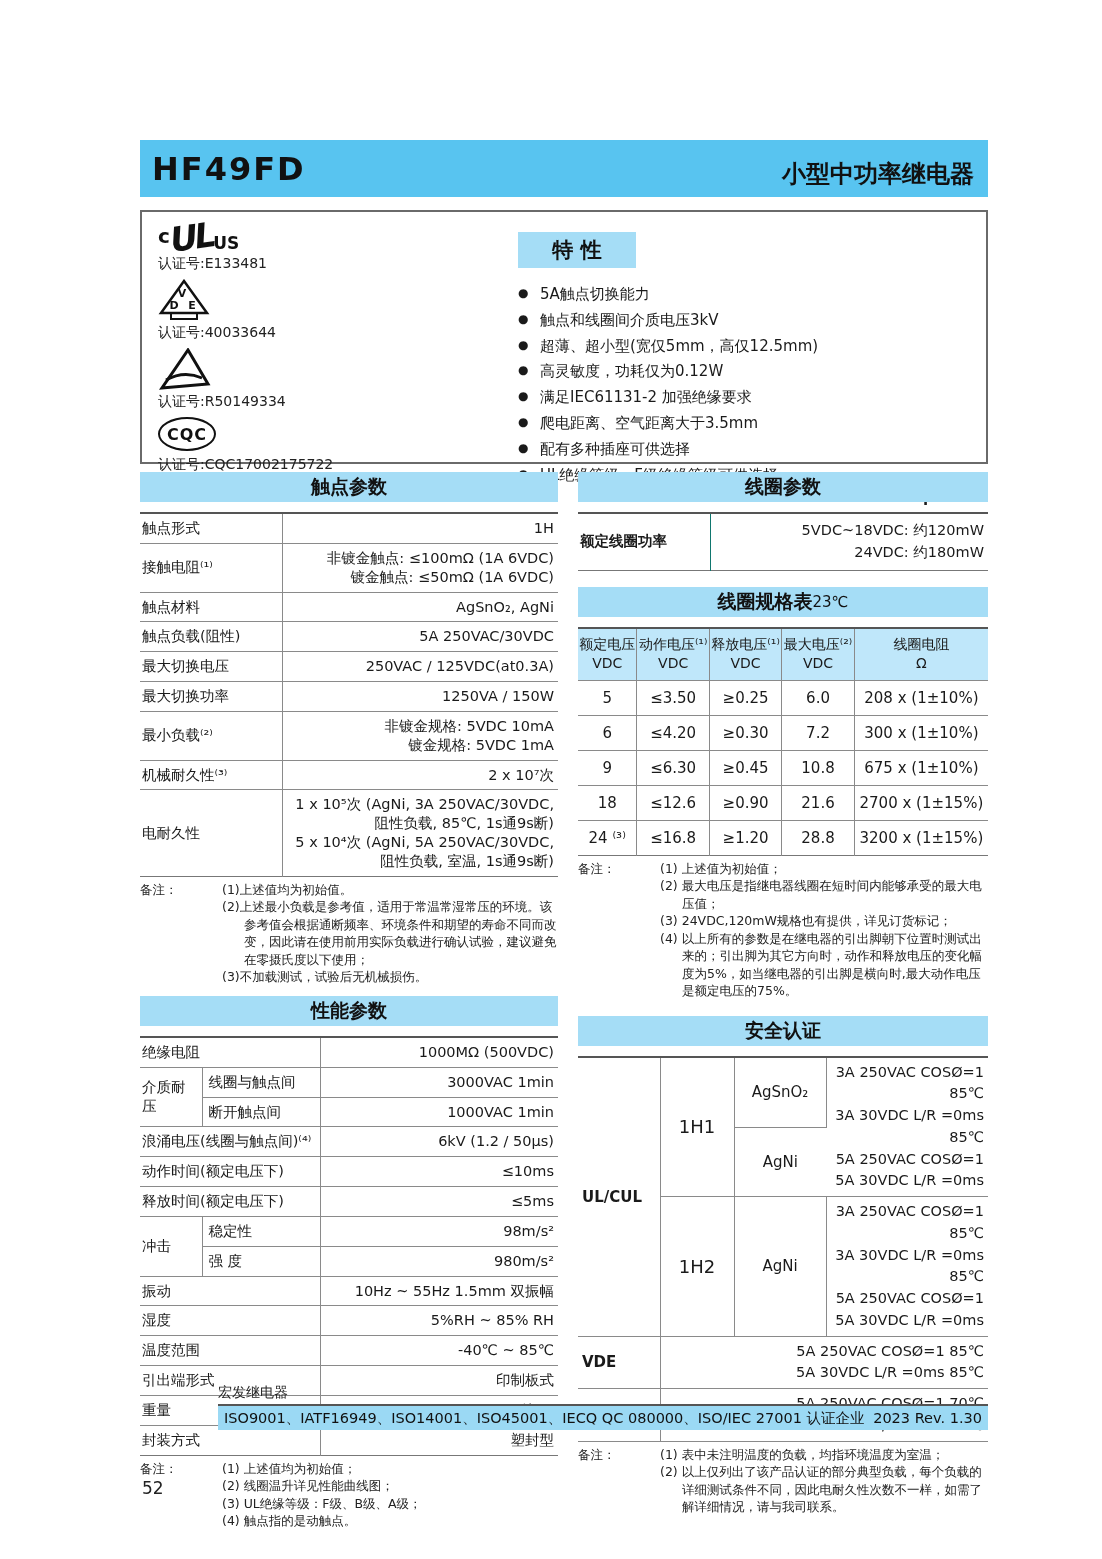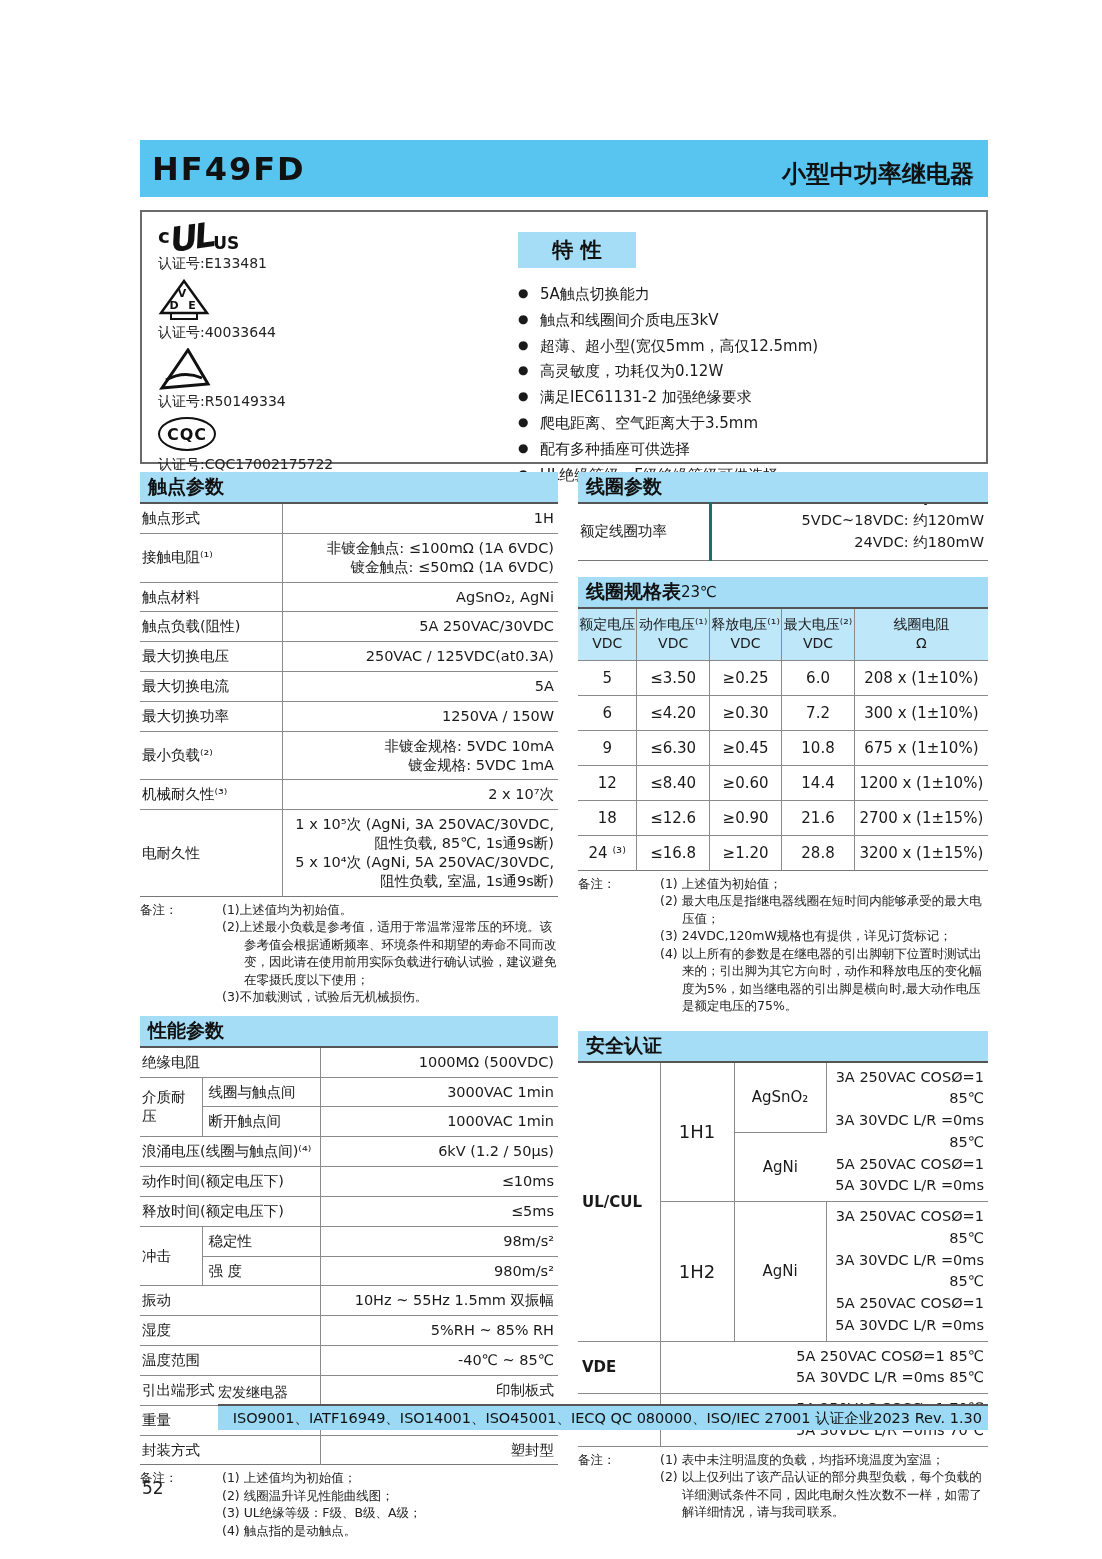--- a/index.html
+++ b/index.html
@@ -48,21 +48,21 @@
   .feat-list li { display:flex; font-size:15px; line-height:1.72; color:#1a1a1a; }
   .feat-list .bullet { width:22px; font-size:12px; line-height:1.9; }
   .rohs { margin-top:auto; margin-bottom:10px; text-align:right; font-weight:bold; font-size:15px; }
 
   
   .col-left  { left:140px; top:472px; width:418px; }
   .col-right { left:578px; top:472px; width:410px; }
 
   .secbar {
     background:#a5ddf6; height:30px; display:flex; align-items:center;
-    justify-content:flex-start; padding:0 8px; margin-bottom:0;
+    justify-content:center; padding:0 8px; margin-bottom:10px;
   }
   .secbar .sectitle { font-size:19px; font-weight:bold; color:#111; }
   .secbar .sectemp { font-size:15px; color:#111; }
 
   table { border-collapse:collapse; width:100%; }
   td { font-size:14.5px; color:#1a1a1a; vertical-align:middle; }
 
   
   .ptable { border-top:2px solid #555; border-bottom:1px solid #777; }
   .ptable td { border-bottom:1px solid #8a8a8a; padding:5px 2px; line-height:1.3; }
@@ -88,29 +88,29 @@
   .stable { border-top:2px solid #555; border-bottom:1px solid #777; }
   .stable td { border-bottom:1px solid #8a8a8a; border-right:1px solid #8a8a8a; padding:4px 4px; }
   .stable td:last-child { border-right:none; }
   .stable .org { width:82px; font-weight:bold; font-size:15px; text-align:left; border-right:1px solid #8a8a8a;margin-top:44px; }
   .stable .typ { width:74px; text-align:center; font-size:18px;margin-top:32px; }
   .stable .mat { width:92px; text-align:center; font-size:15px; }
   .stable .load { text-align:right; white-space:pre-line; font-size:14.5px; line-height:1.5; }
 
   
   .ctable { border-top:2px solid #555; border-bottom:1px solid #777; }
-  .ctable .lbl { border-right:3px solid #0f766e; width:132px; padding:14px 2px; }
+  .ctable .lbl { border-right:1px solid #0f766e; width:132px; padding:14px 2px;font-weight:bold; }
   .ctable .val { text-align:right; white-space:pre-line; padding:6px 4px 6px 2px; line-height:1.5; }
 
   
   .brand { left:218px; top:1384px; font-size:14px; color:#222; }
   .footbar {
     left:218px; top:1404px; width:770px; height:26px;
     background:#9bd9f4; border-top:2px solid #555;
-    display:flex; align-items:center; justify-content:flex-end;
+    display:flex; align-items:center; justify-content:space-between;
     padding:0 6px; font-size:14.5px; color:#111;
   }
   .pageno { left:142px; top:1478px; font-size:17px; color:#222; }
 
   .mt10 { margin-top:10px; }
   .mt16 { margin-top:16px; }
 </style>
 </head>
 <body>
 
@@ -216,24 +216,20 @@
           <td class="lbl">触点材料</td>
           <td class="val">AgSnO₂, AgNi</td>
         </tr>
     <tr>
           <td class="lbl">触点负载(阻性)</td>
           <td class="val">5A  250VAC/30VDC</td>
         </tr>
     <tr>
           <td class="lbl">最大切换电压</td>
           <td class="val">250VAC / 125VDC(at0.3A)</td>
-        </tr>
-    <tr>
-          <td class="lbl">最大切换电流</td>
-          <td class="val">5A</td>
         </tr>
     <tr>
           <td class="lbl">最大切换功率</td>
           <td class="val">1250VA / 150W</td>
         </tr>
     <tr>
           <td class="lbl">最小负载⁽²⁾</td>
           <td class="val">非镀金规格: 5VDC 10mA
 镀金规格: 5VDC 1mA</td>
         </tr>
@@ -398,27 +394,20 @@
           <td class="rowv">300 x (1±10%)</td>
     </tr>
     <tr>
       <td class="rowv">9</td>
           <td class="rowv">≤6.30</td>
           <td class="rowv">≥0.45</td>
           <td class="rowv">10.8</td>
           <td class="rowv">675 x (1±10%)</td>
     </tr>
     <tr>
-      <td class="rowv">12</td>
-          <td class="rowv">≤8.40</td>
-          <td class="rowv">≥0.60</td>
-          <td class="rowv">14.4</td>
-          <td class="rowv">1200 x (1±10%)</td>
-    </tr>
-    <tr>
       <td class="rowv">18</td>
           <td class="rowv">≤12.6</td>
           <td class="rowv">≥0.90</td>
           <td class="rowv">21.6</td>
           <td class="rowv">2700 x (1±15%)</td>
     </tr>
     <tr>
       <td class="rowv">24 ⁽³⁾</td>
           <td class="rowv">≤16.8</td>
           <td class="rowv">≥1.20</td>

